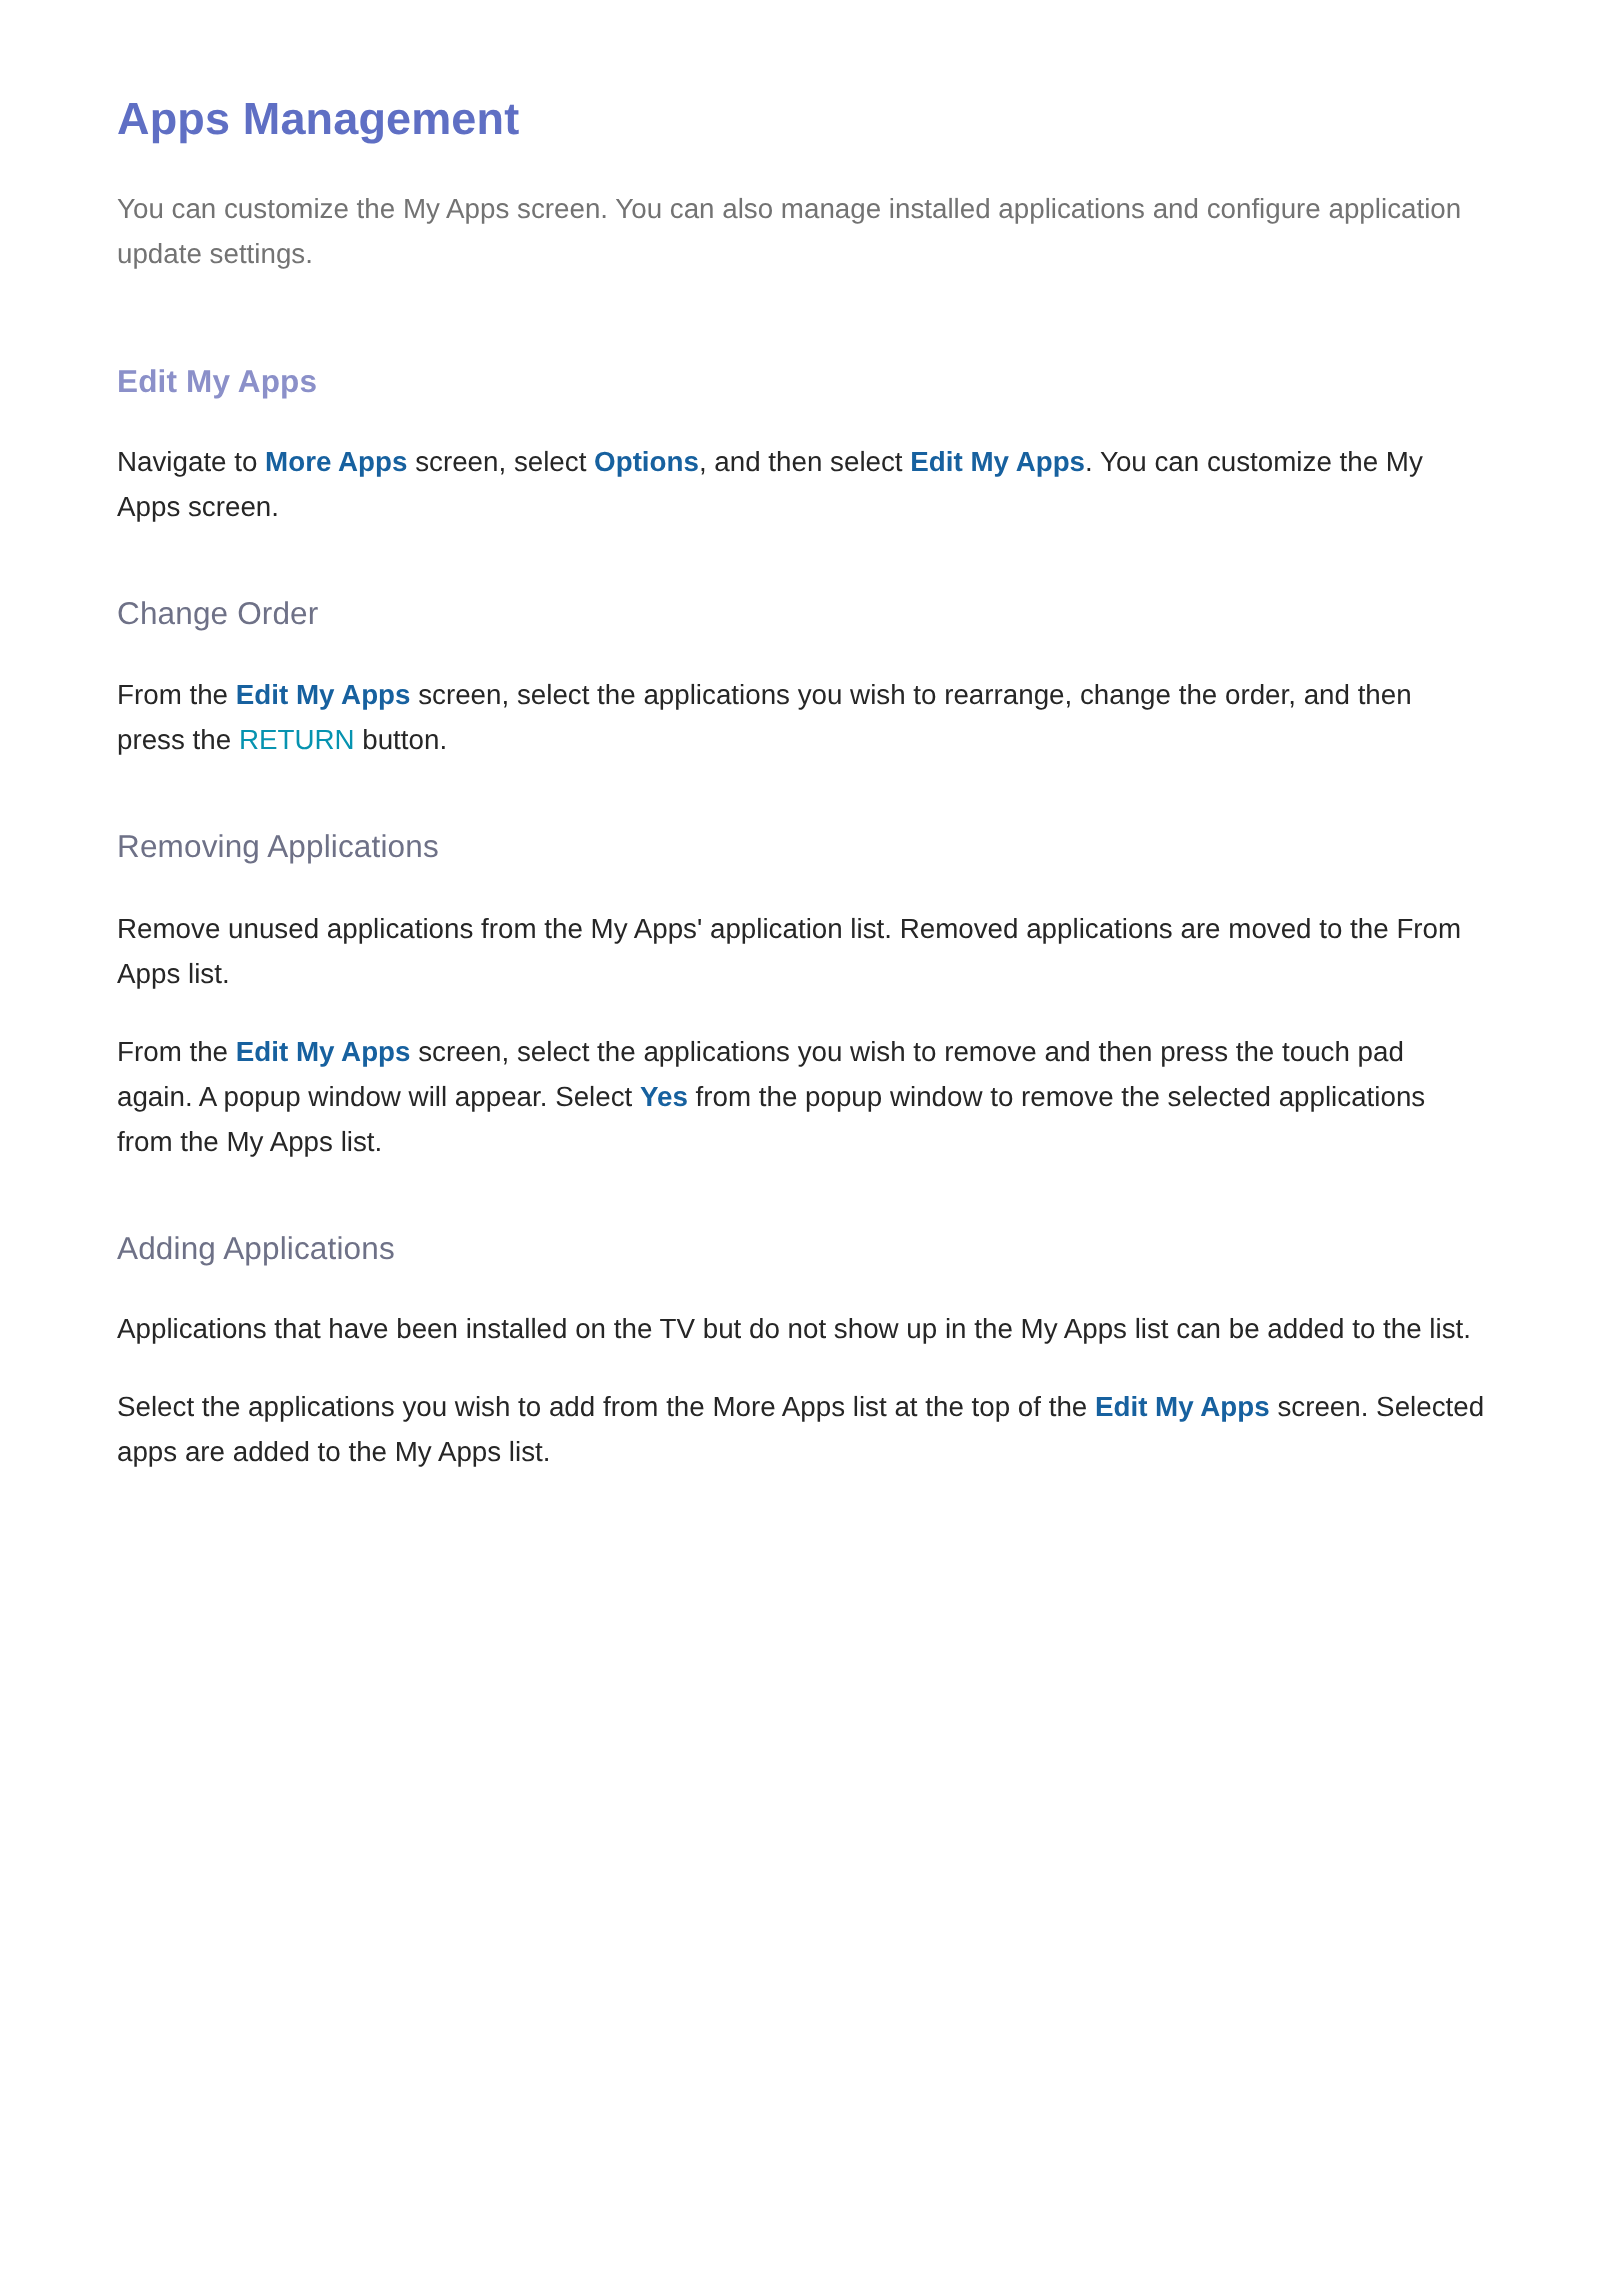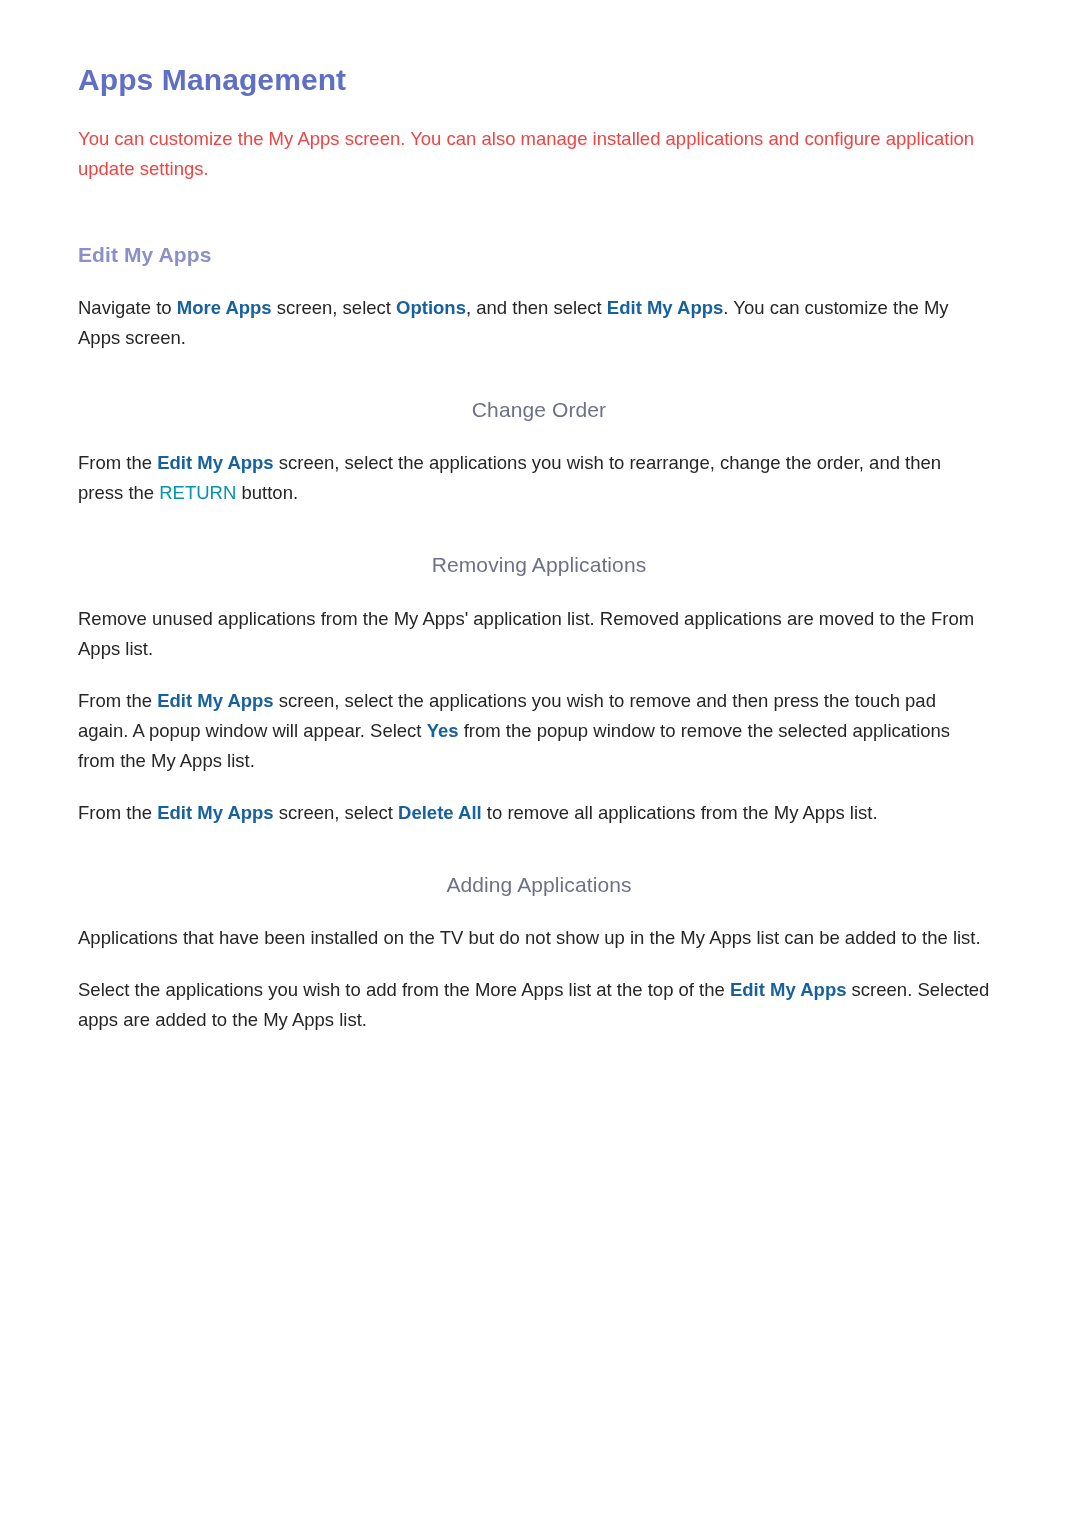--- a/index.html
+++ b/index.html
@@ -25,40 +25,39 @@
     font-size: 30px;
     font-weight: bold;
     color: #5f6fc4;
     letter-spacing: 0.1px;
     margin: 0 0 26px 0;
     line-height: 1.2;
   }
   .intro {
     font-size: 18.5px;
     line-height: 30px;
-    color: #ef4444;
+    color: #737373;
     margin: 0 0 58px 0;
     max-width: 900px;
   }
   .h2 {
     font-size: 21px;
     font-weight: bold;
     color: #8b90c9;
     margin: 0 0 26px 0;
     line-height: 1.2;
     letter-spacing: 0.1px;
   }
   .h3 {
     font-size: 21px;
     font-weight: normal;
     color: #6e7187;
     margin: 0 0 26px 0;
     line-height: 1.2;
     letter-spacing: 0.1px;
-    text-align: center;
   }
   .sec-change-order, .sec-removing, .sec-adding {
     margin-top: 44px;
   }
   p.body {
     font-size: 18.5px;
     line-height: 30px;
     color: #262626;
     margin: 0 0 22px 0;
     max-width: 912px;
@@ -93,21 +92,20 @@
 
   <section class="sec-change-order">
     <h3 class="h3">Change Order</h3>
     <p class="body"><span>From the </span><span class="lnk">Edit My Apps</span><span> screen, select the applications you wish to rearrange, change the order, and then press the </span><span class="key">RETURN</span><span> button.</span></p>
   </section>
 
   <section class="sec-removing">
     <h3 class="h3">Removing Applications</h3>
     <p class="body">Remove unused applications from the My Apps' application list. Removed applications are moved to the From Apps list.</p>
     <p class="body"><span>From the </span><span class="lnk">Edit My Apps</span><span> screen, select the applications you wish to remove and then press the touch pad again. A popup window will appear. Select </span><span class="lnk">Yes</span><span> from the popup window to remove the selected applications from the My Apps list.</span></p>
-    <p class="body"><span>From the </span><span class="lnk">Edit My Apps</span><span> screen, select </span><span class="lnk">Delete All</span><span> to remove all applications from the My Apps list.</span></p>
   </section>
 
   <section class="sec-adding">
     <h3 class="h3">Adding Applications</h3>
     <p class="body">Applications that have been installed on the TV but do not show up in the My Apps list can be added to the list.</p>
     <p class="body"><span>Select the applications you wish to add from the More Apps list at the top of the </span><span class="lnk">Edit My Apps</span><span> screen. Selected apps are added to the My Apps list.</span></p>
   </section>
 
 </div>
 

